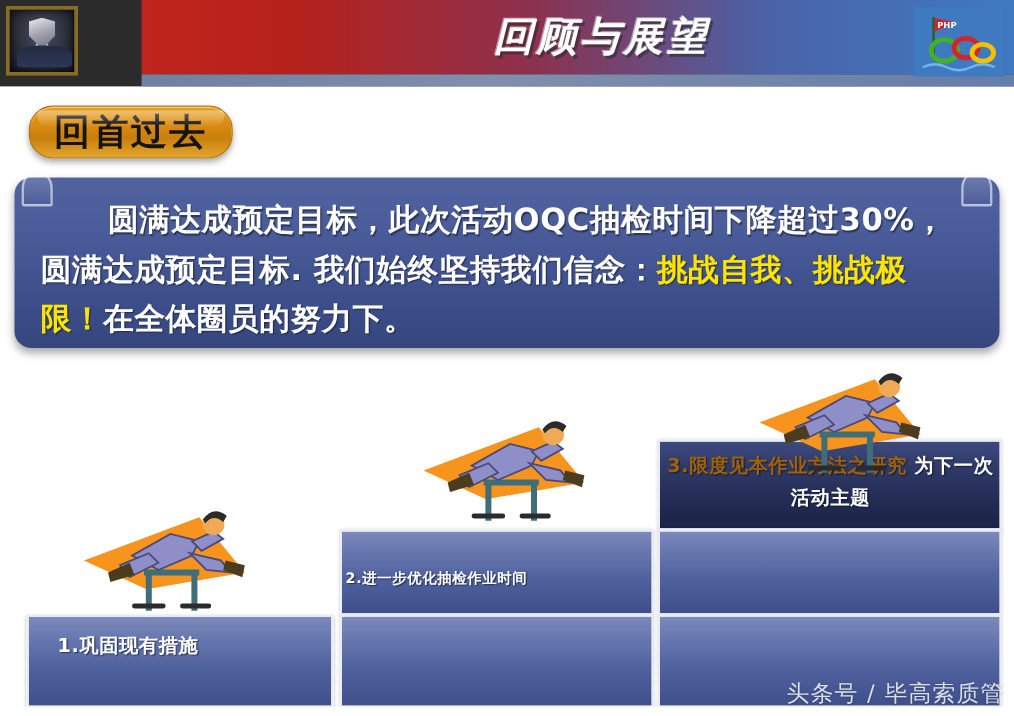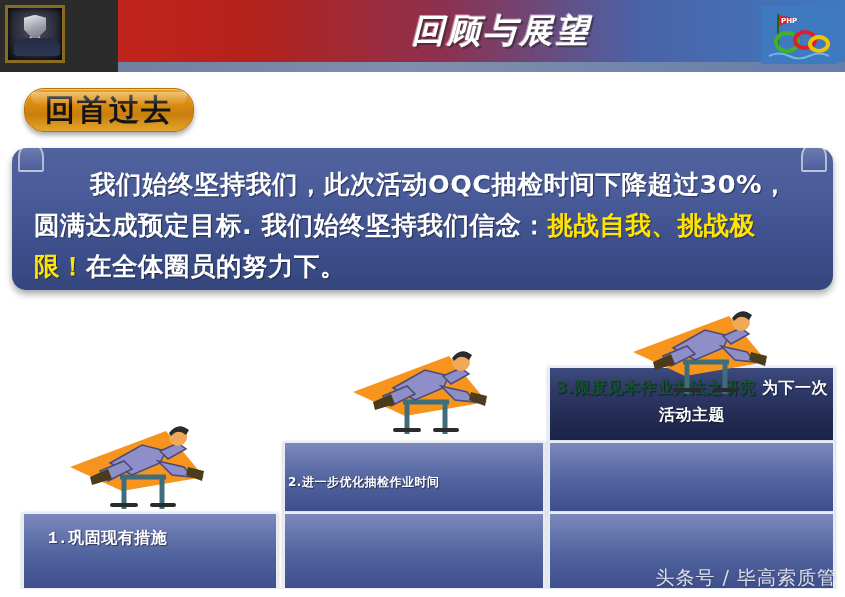--- a/index.html
+++ b/index.html
@@ -121,27 +121,27 @@
   }
   .stair-block.dark {
     background: linear-gradient(180deg,#3d4a7e 0%,#2f3a68 30%,#222b53 70%,#1b2346 100%);
   }
   .stair-label {
     position: absolute; display: flex; align-items: center;
     font-size: 16px; font-weight: bold; color: #ffffff;
     text-shadow: 1px 1px 1px rgba(0,0,0,.5);
     letter-spacing: .5px;
   }
-  #label-1 { left: 48px;  top: 524px; width: 230px; height: 28px; font-family: Liberation Mono, monospace; }
+  #label-1 { left: 48px;  top: 524px; width: 230px; height: 28px; }
   #label-2 { left: 288px; top: 468px; width: 258px; height: 28px; font-size: 12px; }
   #label-3 {
     left: 552px; top: 370px; width: 280px; height: 62px;
     display: block; text-align: center; line-height: 27px; padding-top: 4px;
   }
-  #label-3 .yellow { color: #14532d; }
+  #label-3 .yellow { color: #a16207; }
 
   
   .runner { position: absolute; }
   #runner-1 { left: 62px;  top: 405px; width: 150px; height: 112px; }
   #runner-2 { left: 345px; top: 330px; width: 150px; height: 112px; }
   #runner-3 { left: 625px; top: 290px; width: 150px; height: 112px; }
 
   
   .watermark {
     position: absolute; right: 8px; bottom: 6px;
@@ -185,21 +185,21 @@
       </svg>
     </div>
   </div>
 
   <div class="pill" id="pill-past">回首过去</div>
 
   <div class="statement">
     <div class="curl tl"></div>
     <div class="curl tr"></div>
     <div class="statement-text">
-      <span>我们始终坚持我们，此次活动OQC抽检时间下</span><span>降超过30%，圆满达成预定目标. 我们始终坚持我们</span><span>信念：</span><span class="hl">挑战自我、挑战极限！</span><span>在全体圈员的努力下。</span>
+      <span>圆满达成预定目标，此次活动OQC抽检时间下</span><span>降超过30%，圆满达成预定目标. 我们始终坚持我们</span><span>信念：</span><span class="hl">挑战自我、挑战极限！</span><span>在全体圈员的努力下。</span>
     </div>
   </div>
 
 
   <div class="stair-block" style="left:22px; top:512px; width:256px; height:78px;"></div>
 
   <div class="stair-block" style="left:283px; top:441px; width:262px; height:72px;"></div>
   <div class="stair-block" style="left:283px; top:512px; width:262px; height:78px;"></div>
 
   <div class="stair-block dark" style="left:548px; top:366px; width:287px; height:76px;"></div>

